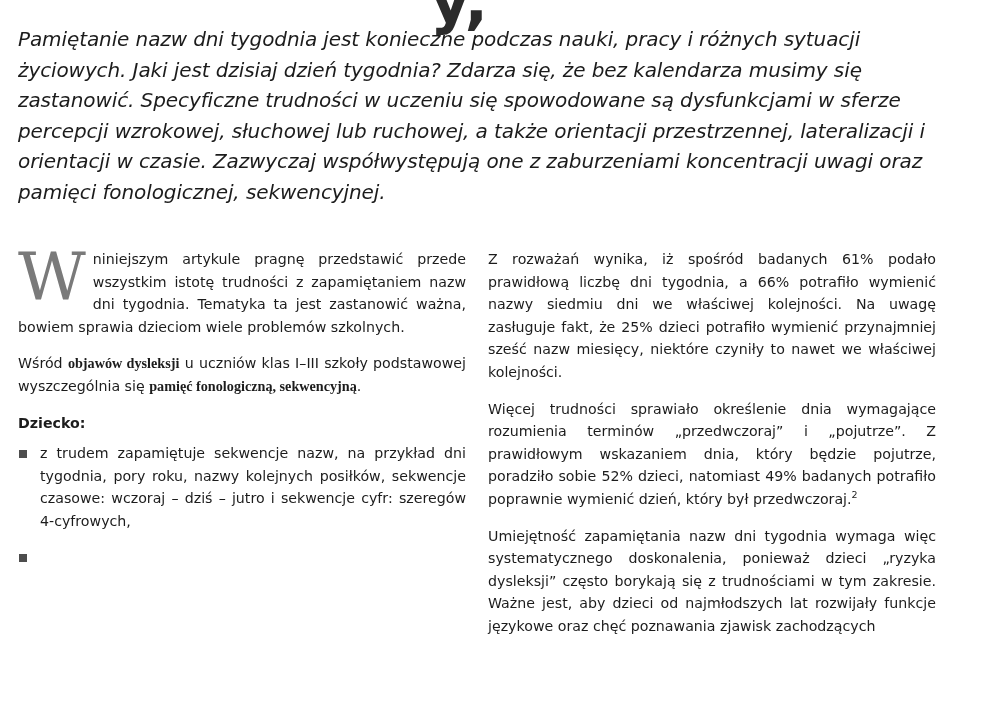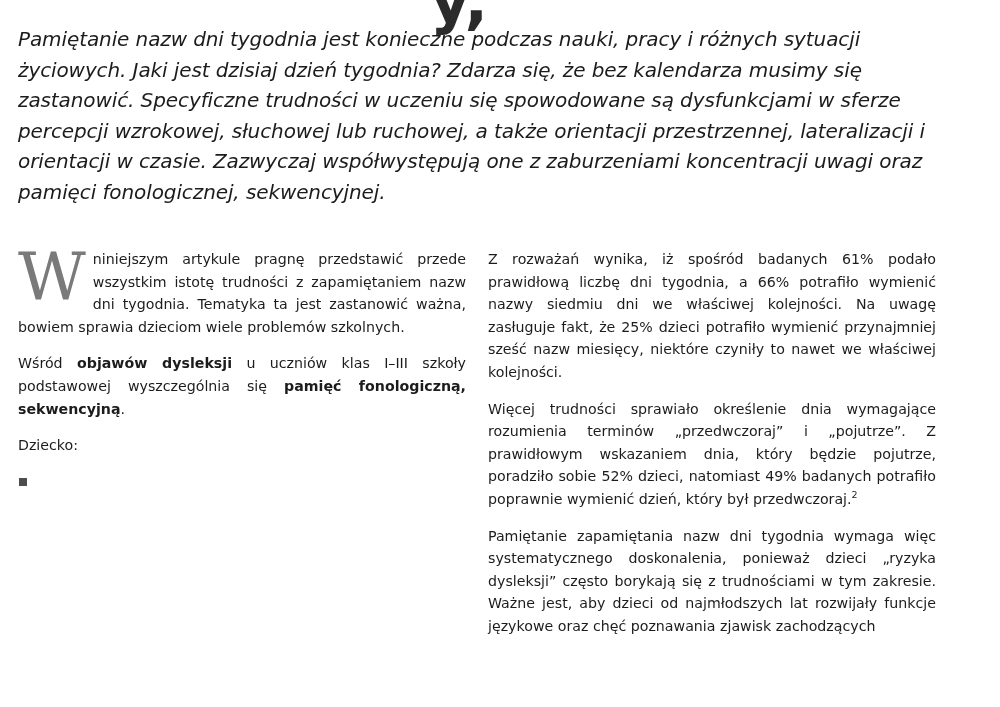--- a/index.html
+++ b/index.html
@@ -65,21 +65,21 @@
     line-height: 22.6px;
     color: #1c1c1c;
   }
   .col-left { left: 0; }
   .col-right { left: 470px; }
 
   .col p {
     margin: 0 0 14px 0;
     text-align: justify;
   }
-  .col p.tight { margin-bottom: 8px; }
+  .col p.tight { margin-bottom: 8px; font-weight: bold; }
   .col p.nojust { text-align: left; }
 
   .dropcap {
     float: left;
     font-family: "DejaVu Serif", serif;
     font-weight: normal;
     font-size: 66px;
     line-height: 54px;
     padding: 2px 7px 0 0;
     color: #7a7a7a;
@@ -102,21 +102,21 @@
   }
   ul.bullets li .sq {
     position: absolute;
     left: 1px;
     top: 8px;
     width: 8px;
     height: 8px;
     background: #4d4d4d;
     display: block;
   }
-  b { font-weight: bold; }
+  b { font-weight: bold; font-family: Liberation Serif, serif; }
   sup { font-size: 9.5px; vertical-align: super; line-height: 0; }
 </style>
 </head>
 <body>
 
 <div class="page">
 
   <div class="title-remnant">y,</div>
 
   <div class="lead">Pamiętanie nazw dni tygodnia jest konieczne podczas nauki, pracy i różnych sytuacji życiowych. Jaki jest dzisiaj dzień tygodnia? Zdarza się, że bez kalendarza musimy się zastanowić. Specyficzne trudności w uczeniu się spowodowane są dysfunkcjami w sferze percepcji wzrokowej, słuchowej lub ruchowej, a także orientacji przestrzennej, lateralizacji i orientacji w czasie. Zazwyczaj współwystępują one z zaburzeniami koncentracji uwagi oraz pamięci fonologicznej, sekwencyjnej.</div>
@@ -127,30 +127,31 @@
 
       <p class="intro">
         <span class="dropcap">W</span><span>niniejszym artykule pragnę przedstawić przede wszystkim istotę trudności z zapamiętaniem nazw dni tygodnia. Tematyka ta jest zastanowić ważna, bowiem sprawia dzieciom wiele problemów szkolnych.</span>
       </p>
 
       <p><span>Wśród </span><b>objawów dysleksji</b><span> u uczniów klas I–III szkoły podstawowej wyszczególnia się </span><b>pamięć fonologiczną, sekwencyjną</b><span>.</span></p>
 
       <p class="tight nojust">Dziecko:</p>
 
       <ul class="bullets">
+        <li><span class="sq"></span><span>z trudem zapamiętuje sekwencje nazw, na przykład dni tygodnia, pory roku, nazwy kolejnych posiłków, sekwencje czasowe: wczoraj – dziś – jutro i sekwencje cyfr: szeregów 4-cyfrowych,</span></li>
         <li><span class="sq"></span></li>
       </ul>
 
     </div>
 
     <div class="col col-right">
 
       <p>Z rozważań wynika, iż spośród badanych 61% podało prawidłową liczbę dni tygodnia, a 66% potrafiło wymienić nazwy siedmiu dni we właściwej kolejności. Na uwagę zasługuje fakt, że 25% dzieci potrafiło wymienić przynajmniej sześć nazw miesięcy, niektóre czyniły to nawet we właściwej kolejności.</p>
 
       <p><span>Więcej trudności sprawiało określenie dnia wymagające rozumienia terminów „przedwczoraj” i „pojutrze”. Z prawidłowym wskazaniem dnia, który będzie pojutrze, poradziło sobie 52% dzieci, natomiast 49% badanych potrafiło poprawnie wymienić dzień, który był przedwczoraj.</span><sup>2</sup></p>
 
-      <p>Pamiętanie zapamiętania nazw dni tygodnia wymaga więc systematycznego doskonalenia, ponieważ dzieci „ryzyka dysleksji” często borykają się z trudnościami w tym zakresie. Ważne jest, aby dzieci od najmłodszych lat rozwijały funkcje językowe oraz chęć poznawania zjawisk zachodzących</p>
+      <p>Umiejętność zapamiętania nazw dni tygodnia wymaga więc systematycznego doskonalenia, ponieważ dzieci „ryzyka dysleksji” często borykają się z trudnościami w tym zakresie. Ważne jest, aby dzieci od najmłodszych lat rozwijały funkcje językowe oraz chęć poznawania zjawisk zachodzących</p>
 
     </div>
 
   </div>
 
 </div>
 
 </body></html>

